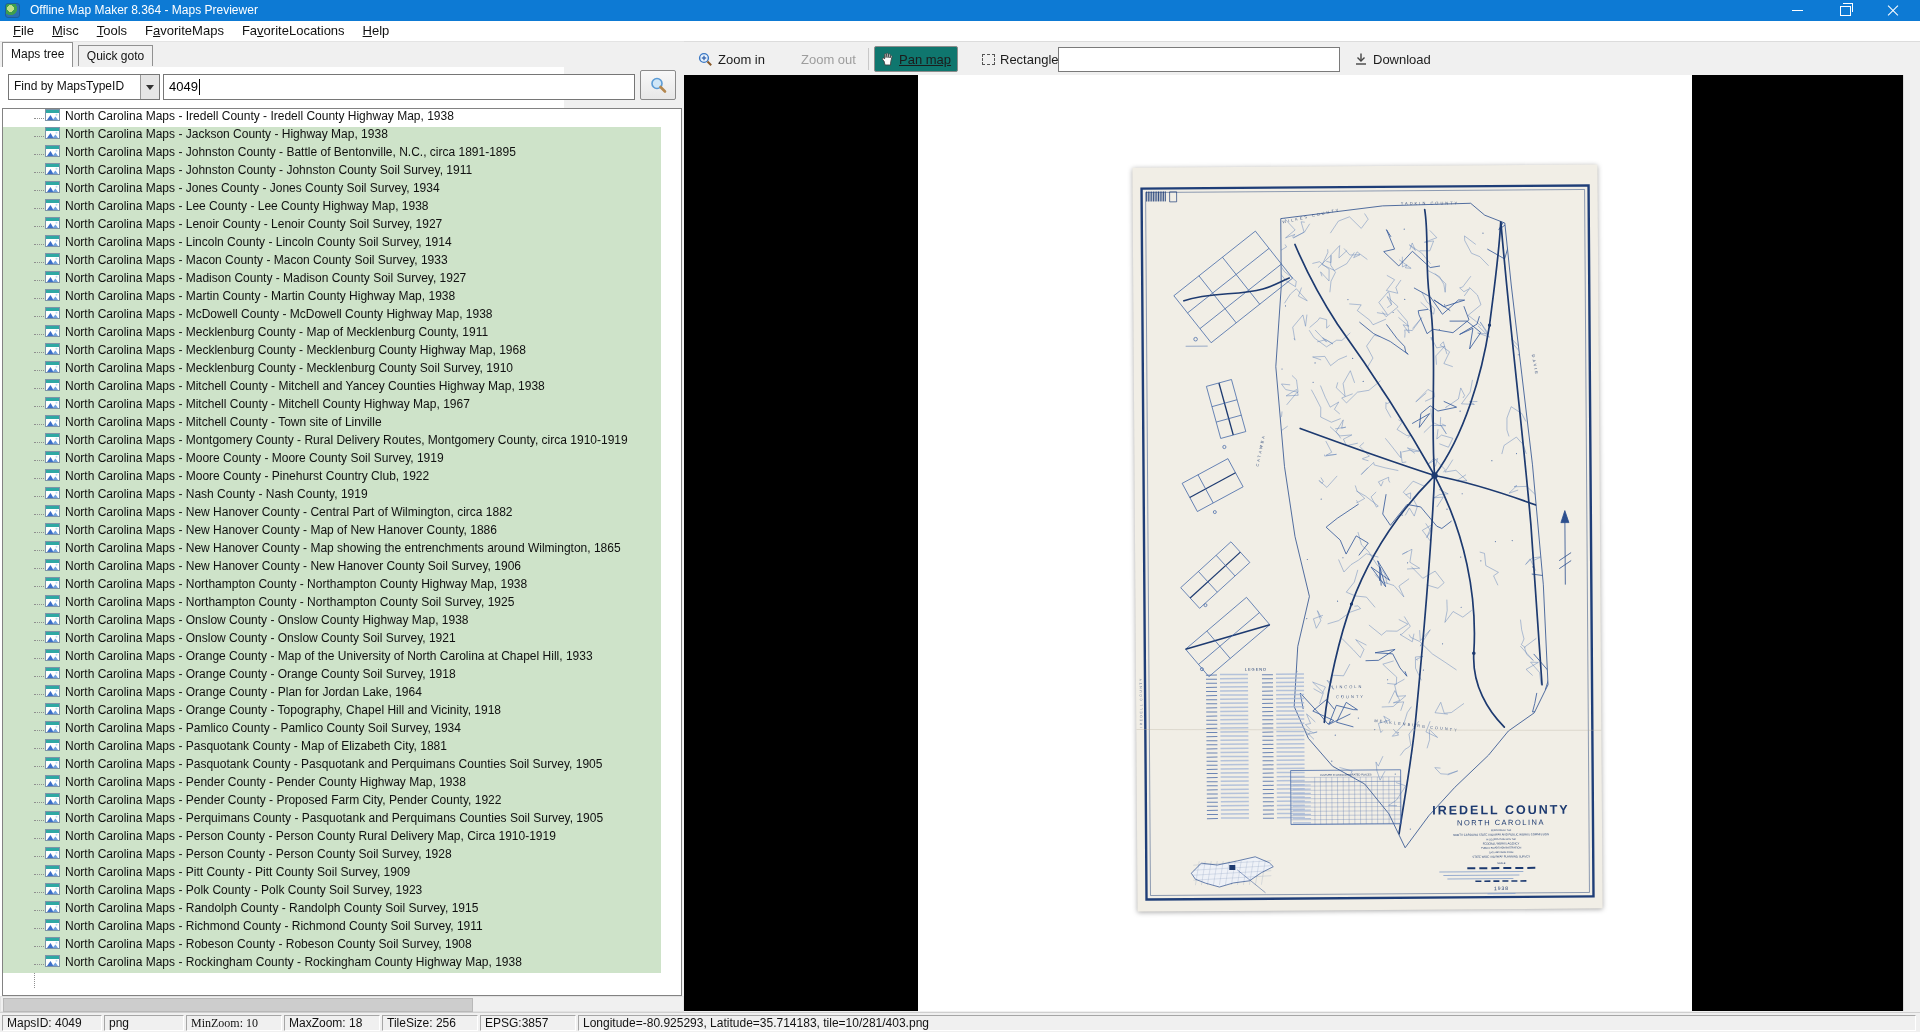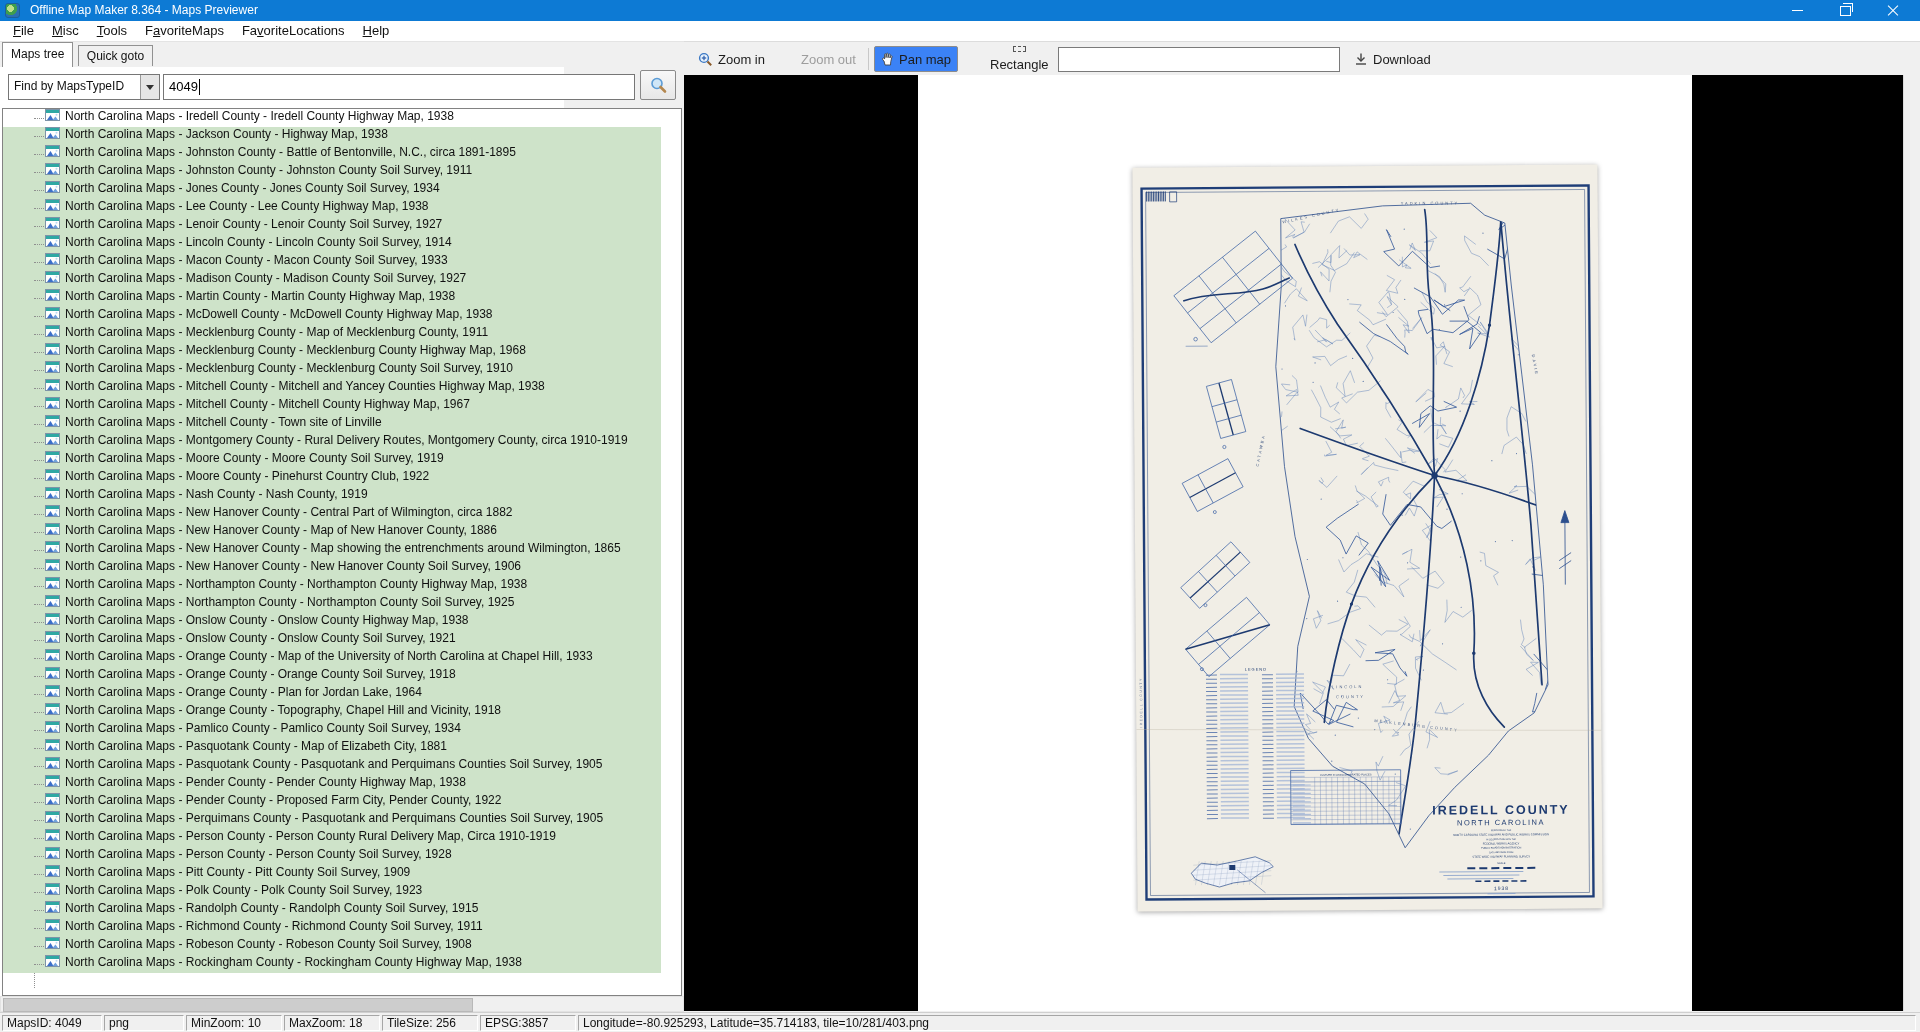--- a/index.html
+++ b/index.html
@@ -55,22 +55,22 @@
   .row .txt{font-size:12px;color:#101010;}
 
   #hscroll{left:0;top:996px;width:684px;height:16px;background:#f0f0f0;border:1px solid #e2e2e2;box-sizing:border-box;}
   #hthumb{position:absolute;left:2px;top:1px;width:468px;height:12px;background:#cdcdcd;border:1px solid #b8b8b8;}
 
   
   #rightpanel{left:684px;top:41px;width:1236px;height:971px;background:#f0f0f0;}
   #maptoolbar{position:absolute;left:0;top:0;width:1236px;height:34px;background:#f0f0f0;border-top:1px solid #dcdcdc;}
   .tbtn{position:absolute;top:4px;height:26px;display:flex;align-items:center;gap:5px;font-size:13px;color:#1c1c1c;padding:0 6px;}
   .tbtn.disabled{color:#9d9d9d;}
-  .tbtn.pressed{border:1px solid #8c8c8c;background:#3b82f6;border-radius:2px;box-sizing:border-box;}
-  #tb-zoomin{left:8px;} #tb-zoomout{left:111px;} #tb-pan{left:190px;} #tb-rect{left:300px;flex-direction:column;} #tb-download{left:664px;}
+  .tbtn.pressed{border:1px solid #8c8c8c;background:#0f766e;border-radius:2px;box-sizing:border-box;text-decoration:underline;}
+  #tb-zoomin{left:8px;} #tb-zoomout{left:111px;} #tb-pan{left:190px;} #tb-rect{left:292px;} #tb-download{left:664px;}
   #tb-sep{position:absolute;left:184px;top:6px;width:1px;height:22px;background:#c8c8c8;}
   #tb-input{position:absolute;left:374px;top:5px;width:282px;height:25px;background:#fff;border:1px solid #7a7a7a;box-sizing:border-box;}
   .rect-ic{width:13px;height:11px;border:1px dashed #555;box-sizing:border-box;}
 
   #viewport{position:absolute;left:0;top:34px;width:1236px;height:936px;background:#000;overflow:hidden;}
   #tilewhite{position:absolute;left:234px;top:0;width:774px;height:936px;background:#ffffff;}
   #vscroll{position:absolute;left:1219px;top:0;width:17px;height:936px;background:#f0f0f0;border-left:1px solid #dadada;box-sizing:border-box;}
   #paper{position:absolute;left:451px;top:91px;width:465px;height:744px;background:#f1eee6;
     transform:rotate(-0.4deg);box-shadow:0 1px 5px rgba(0,0,0,0.35);}
   #mapsvg{position:absolute;left:0;top:0;}
@@ -1262,19 +1262,19 @@
           <line x1="0" y1="562" x2="465" y2="566" stroke="#b9b2a2" stroke-width="1" opacity="0.35"></line>
         </svg>
       </div>
       <div id="vscroll"></div>
     </div>
   </div>
 
   <div id="statusbar" class="abs">
       <div class="spanel" style="left: 2px; width: 100px;">MapsID: 4049</div>
       <div class="spanel" style="left: 104px; width: 80px;">png</div>
-      <div class="spanel" style="left: 186px; width: 96px;">MinZoom: 10</div>
+      <div class="spanel" style="left: 186px; width: 96px; font-family: Liberation Serif, serif;">MinZoom: 10</div>
       <div class="spanel" style="left: 284px; width: 96px;">MaxZoom: 18</div>
       <div class="spanel" style="left: 382px; width: 96px;">TileSize: 256</div>
       <div class="spanel" style="left: 480px; width: 96px;">EPSG:3857</div>
       <div class="spanel" style="left: 578px; width: 1338px;">Longitude=-80.925293, Latitude=35.714183, tile=10/281/403.png</div>
     </div>
 </div>
 
 </body></html>

